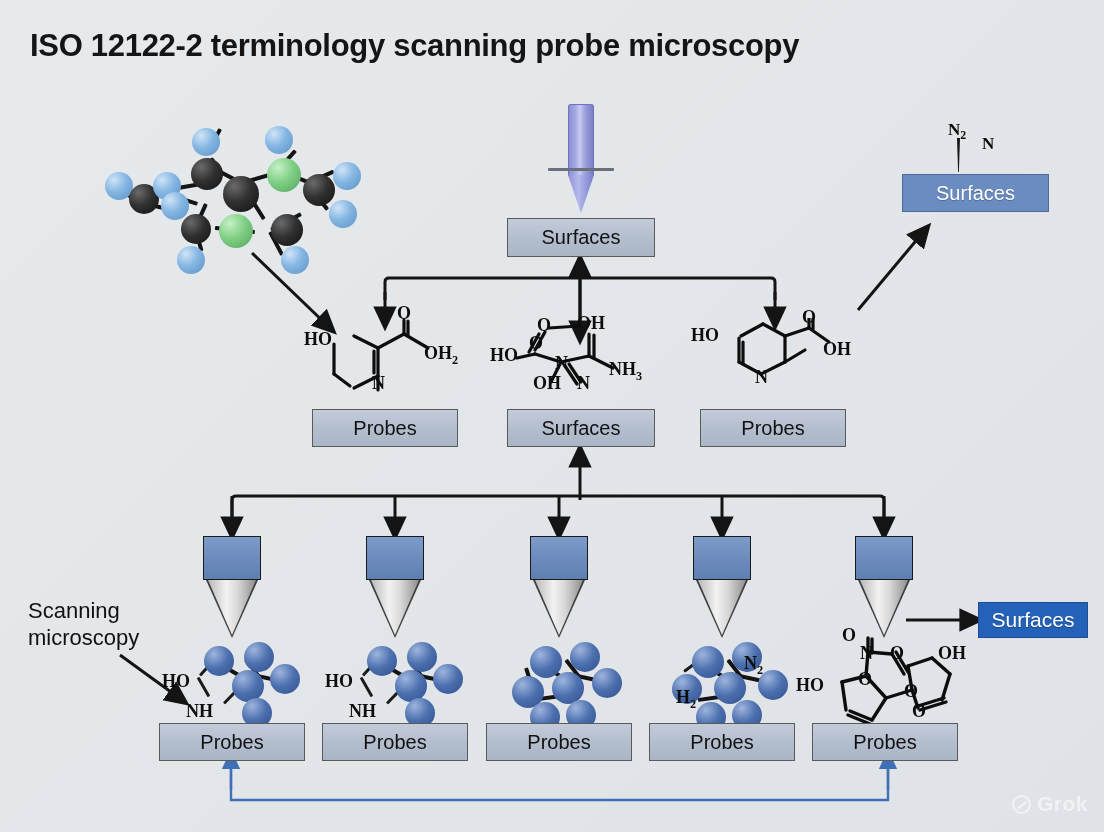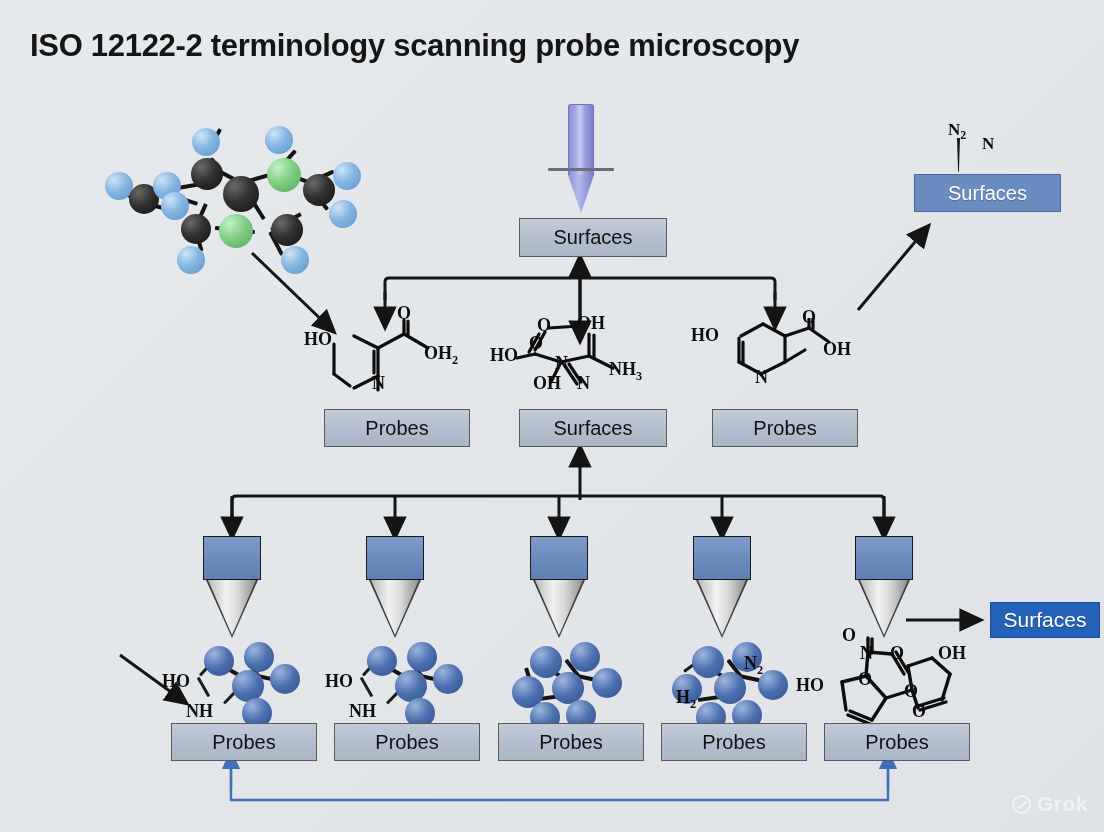--- a/index.html
+++ b/index.html
@@ -36,21 +36,20 @@
 
   
   .node {
     display: flex; align-items: center; justify-content: center;
     border: 1.4px solid #5a5a5a;
     font-size: 20px;
     font-weight: 400;
     color: #111;
     white-space: nowrap;
     text-align: center;
-    margin-left: 12px;
   }
   .node.grayblue {
     background: linear-gradient(180deg, #c3cbd9 0%, #b2bdcd 55%, #aab5c6 100%);
     color: #111;
   }
   .node.midblue {
     background: #6b8cc0;
     border-color: #4e6b98;
     color: #ffffff;
     text-shadow: 0 1px 1px rgba(0,0,0,.25);
@@ -334,20 +333,24 @@
   <div class="abs node grayblue" style="left:312px; top:409px; width:146px; height:38px;">
     <span>Probes</span>
   </div>
   <div class="abs node grayblue" style="left:507px; top:409px; width:148px; height:38px;">
     <span>Surfaces</span>
   </div>
   <div class="abs node grayblue" style="left:700px; top:409px; width:146px; height:38px;">
     <span>Probes</span>
   </div>
 
+  <div class="abs" id="scan-label">
+    <div>Scanning</div>
+    <div>microscopy</div>
+  </div>
 
   <div class="abs probe" style="left:203px; top:536px;">
     <div class="head"></div>
     <div class="cone">
       <svg width="54" height="58" viewBox="0 0 54 58">
         <polygon points="1,0 53,0 27,58" fill="#3f3f3f"></polygon>
         <polygon points="3,0 51,0 27,55" fill="url(#cg1)"></polygon>
         <defs>
             <linearGradient id="cg1" x1="0" y1="0" x2="1" y2="0">
           <stop offset="0%" stop-color="#b9b9b9"></stop>

